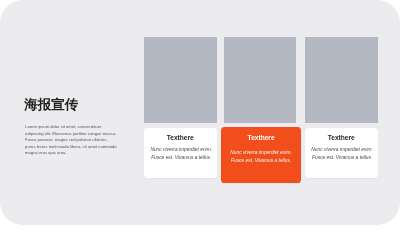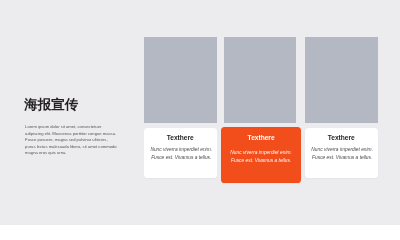--- a/index.html
+++ b/index.html
@@ -1,19 +1,19 @@
 <!DOCTYPE html>
 <html><head>
 <meta charset="utf-8">
 <style>
   html,body{margin:0;padding:0;}
   body{width:400px;height:225px;overflow:hidden;background:#fff;
        font-family:"Liberation Sans",sans-serif;
        -webkit-font-smoothing:antialiased;}
-  .slide{position:relative;width:400px;height:225px;background:#ececee;overflow:hidden;}
+  .slide{position:relative;width:400px;height:225px;background:#ececee;overflow:hidden;border-radius:23px;}
 
   .title{position:absolute;left:24.3px;top:97.9px;font-size:13.5px;font-weight:700;
          color:#231f20;line-height:1;white-space:nowrap;}
   .body-text{position:absolute;left:25.1px;top:124.1px;width:92px;font-size:4.18px;
              line-height:6.6px;color:#565659;text-align:left;}
 
   .photo{position:absolute;top:37.2px;height:85.6px;background:#b3b8c2;}
   .p1{left:144px;width:72.6px;}
   .p2{left:223.6px;width:72.5px;}
   .p3{left:304.6px;width:73.1px;}

